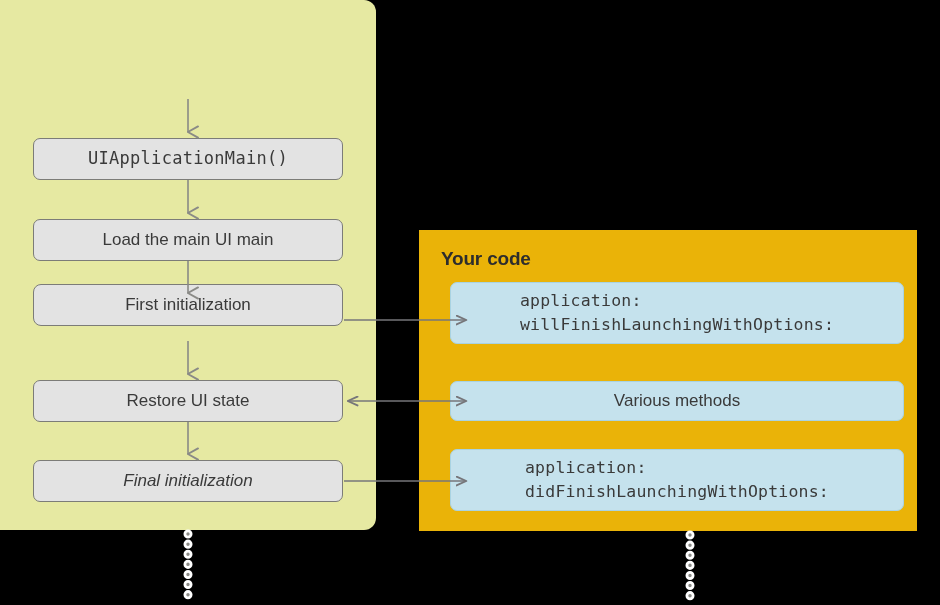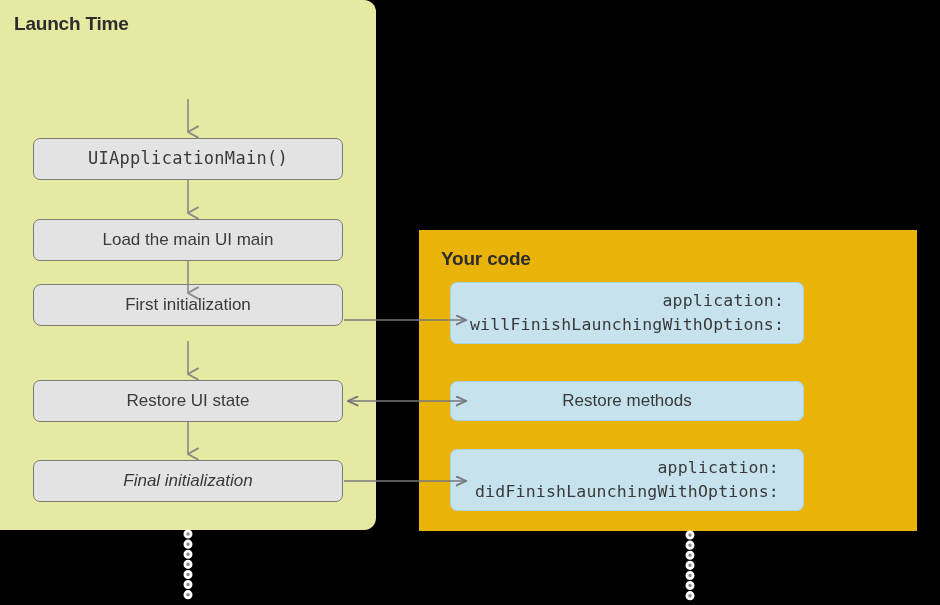--- a/index.html
+++ b/index.html
@@ -74,30 +74,30 @@
     font-family: "DejaVu Sans Mono", "Liberation Mono", monospace;
     font-size: 17px;
     letter-spacing: 0.3px;
   }
 
   
   .code-box {
     position: absolute;
     box-sizing: border-box;
     left: 31px;
-    width: 354px;
+    width: 454px;
     background: #c5e2ed;
     border: 1.4px solid #a9d3e2;
     border-radius: 7px;
     display: flex;
     align-items: center;
     justify-content: center;
     color: #3a3a3a;
     font-size: 17px;
-    text-align: right;
+    text-align: left;
     white-space: pre-line;
     line-height: 1.45;
   }
   .code-box.mono {
     font-family: "DejaVu Sans Mono", "Liberation Mono", monospace;
     font-size: 16.5px;
     letter-spacing: 0.2px;
   }
 
   
@@ -108,41 +108,40 @@
     height: 605px;
     pointer-events: none;
   }
 </style>
 </head>
 <body>
 
 <div id="stage">
 
   <div class="panel" id="launch-panel">
-    <div class="panel-title" id="launch-title">Launch Time</div>
 
 
     <div class="flow-box mono" style="top:138px;">UIApplicationMain()</div>
 
     <div class="flow-box" style="top:219px;">Load the main UI main</div>
 
     <div class="flow-box" style="top:284px;border-radius:8px;">First initialization</div>
 
     <div class="flow-box" style="top:380px;">Restore UI state</div>
 
     <div class="flow-box" style="top:460px;font-style:italic;">Final initialization</div>
   </div>
 
   <div class="panel" id="code-panel">
     <div class="panel-title" id="code-title">Your code</div>
 
     <div class="code-box mono" style="top:52px; height:62px;">application:
 willFinishLaunchingWithOptions:</div>
 
-    <div class="code-box" style="top:151px; height:40px;">Restore methods</div>
+    <div class="code-box" style="top:151px; height:40px;">Various methods</div>
 
     <div class="code-box mono" style="top:219px; height:62px;">application:
 didFinishLaunchingWithOptions:</div>
   </div>
 
   <svg id="overlay" viewBox="0 0 940 605">
     <defs>
       <marker id="ah-right" markerWidth="12" markerHeight="12" refX="10.5" refY="5" orient="auto" markerUnits="userSpaceOnUse">
         <path d="M1,0.6 L10.8,5 L1,9.4" fill="none" stroke="#76767a" stroke-width="1.9" stroke-linecap="round" stroke-linejoin="round"></path>
       </marker>

